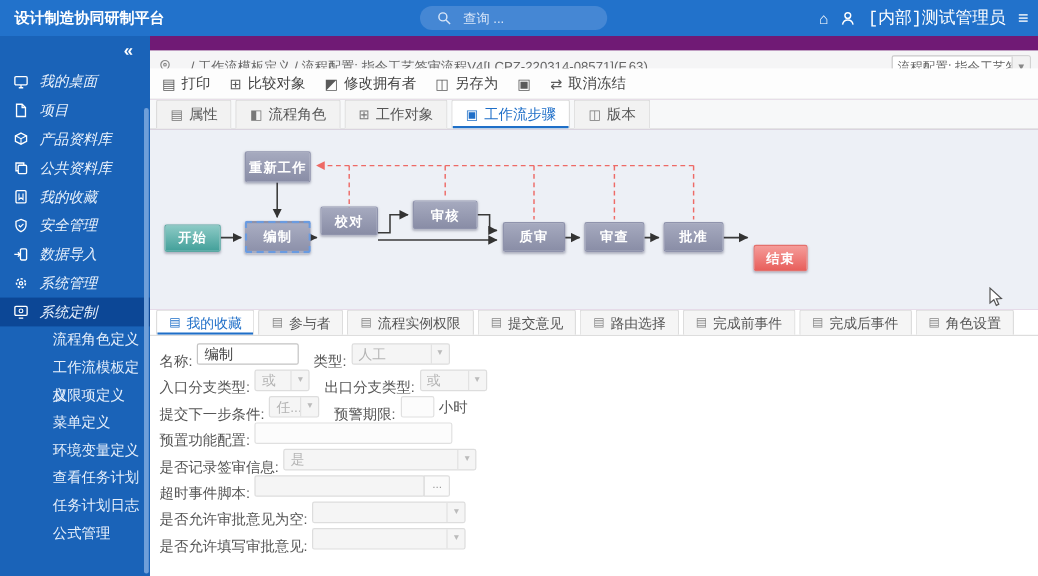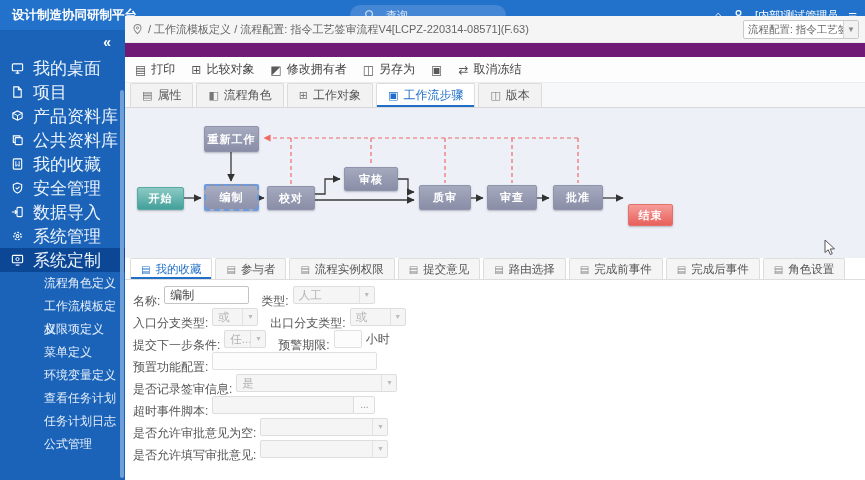--- a/index.html
+++ b/index.html
@@ -6,34 +6,34 @@
   body { font-family:"Liberation Sans","DejaVu Sans",sans-serif; font-size:12px; }
   .app { position:relative; width:865px; height:480px; background:#701a75; overflow:hidden; }
 
   
   .header { position:absolute; left:0; top:0; width:865px; height:30px; background:#2272cb; display:flex; align-items:center; }
   .app-title { color:#fff; font-weight:bold; font-size:12.5px; margin-left:12px; }
   .search-pill { position:absolute; left:350px; top:5px; width:156px; height:20px; background:#4587d4; border-radius:10px; display:flex; align-items:center; padding-left:14px; gap:10px; cursor:pointer; }
   .search-pill span { color:#d9e6f8; font-size:11px; }
   .header-right { position:absolute; right:8px; top:0; height:30px; display:flex; align-items:center; gap:10px; color:#fff; }
   .hicon { color:#fff; font-size:13px; cursor:pointer; line-height:1; }
-  .user-label { color:#fff; font-size:11px; cursor:pointer; }
+  .user-label { color:#fff; font-size:14px; cursor:pointer;font-family:Liberation Mono, monospace; }
 
   
   .sidebar { position:absolute; left:0; top:30px; width:125px; height:450px; background:#1a63b8; }
   .collapse { height:26px; text-align:right; padding:4px 14px 0 0; color:#fff; font-size:14px; font-weight:bold; cursor:pointer; }
   .nav-item { height:24px; display:flex; align-items:center; gap:9px; padding-left:11px; color:#eaf2fc; cursor:pointer; }
   .nav-item.active { background:#0c4796; }
   .nav-item svg { flex:0 0 auto; }
-  .nav-item span.lbl { font-size:17px; }
+  .nav-item span.lbl { font-size:12px;font-style:italic; }
   .sub-item { height:23px; line-height:23px; padding-left:44px; color:#e6effb; font-size:12px; cursor:pointer; }
   .side-scroll { position:absolute; right:1px; top:60px; width:4px; height:388px; background:#6f9fd9; border-radius:2px; }
 
   
-  .crumbbar { position:absolute; left:125px; top:16px; width:740px; height:27px; background:#f5f5f6; border-bottom:1px solid #e9e9e9; display:flex; align-items:center; padding-left:7px; gap:5px; }
+  .crumbbar { position:absolute; left:125px; top:42px; width:740px; height:27px; background:#f5f5f6; border-bottom:1px solid #e9e9e9; display:flex; align-items:center; padding-left:7px; gap:16px; }
   .crumb-text { color:#666; font-size:11px; }
   .flow-select { position:absolute; right:6px; top:4px; width:116px; height:19px; background:#fff; border:1px solid #c9c9c9; border-radius:2px; display:flex; align-items:center; cursor:pointer; }
   .flow-select .val { flex:1; color:#666; font-size:10.5px; padding-left:4px; white-space:nowrap; overflow:hidden; }
   .flow-select .arr { width:15px; text-align:center; color:#888; font-size:8px; background:#f2f2f2; border-left:1px solid #d5d5d5; height:100%; line-height:17px; }
 
   
   .toolbar { position:absolute; left:125px; top:57px; width:740px; height:26px; background:#fdfdfd; border-bottom:1px solid #ececec; display:flex; align-items:center; padding-left:10px; }
   .tbtn { display:inline-flex; align-items:center; gap:5px; margin-right:16px; color:#444; font-size:12px; cursor:pointer; }
   .tbtn .ticon { color:#5a5a5a; font-size:12px; }
 
@@ -266,21 +266,21 @@
         <path d="M246,30 V57"></path>
         <path d="M320,30 V75"></path>
         <path d="M387,30 V75"></path>
         <path d="M453,30 V75"></path>
       </g>
     </svg>
 
     <div class="node n-start" style="left:12px;top:79px;width:47px;height:23px">开始</div>
     <div class="node n-gray" style="left:79px;top:18px;width:55px;height:26px">重新工作</div>
     <div class="node n-sel" style="left:79px;top:76px;width:55px;height:27px">编制</div>
-    <div class="node n-gray" style="left:142px;top:78px;width:48px;height:24px">校对</div>
+    <div class="node n-gray" style="left:142px;top:64px;width:48px;height:24px">校对</div>
     <div class="node n-gray" style="left:219px;top:59px;width:54px;height:24px">审核</div>
     <div class="node n-gray" style="left:294px;top:77px;width:52px;height:25px">质审</div>
     <div class="node n-gray" style="left:362px;top:77px;width:50px;height:25px">审查</div>
     <div class="node n-gray" style="left:428px;top:77px;width:50px;height:25px">批准</div>
     <div class="node n-end" style="left:503px;top:79px;width:45px;height:22px">结束</div>
 
     <svg style="position:absolute;left:699px;top:131px" width="12" height="17" viewBox="0 0 12 17">
       <path d="M1,1 L1,13.5 L4.2,10.8 L6.3,15.5 L8.3,14.6 L6.2,10 L10.5,9.8 Z" fill="#fff" stroke="#555" stroke-width="1"></path>
     </svg>
   </div>

